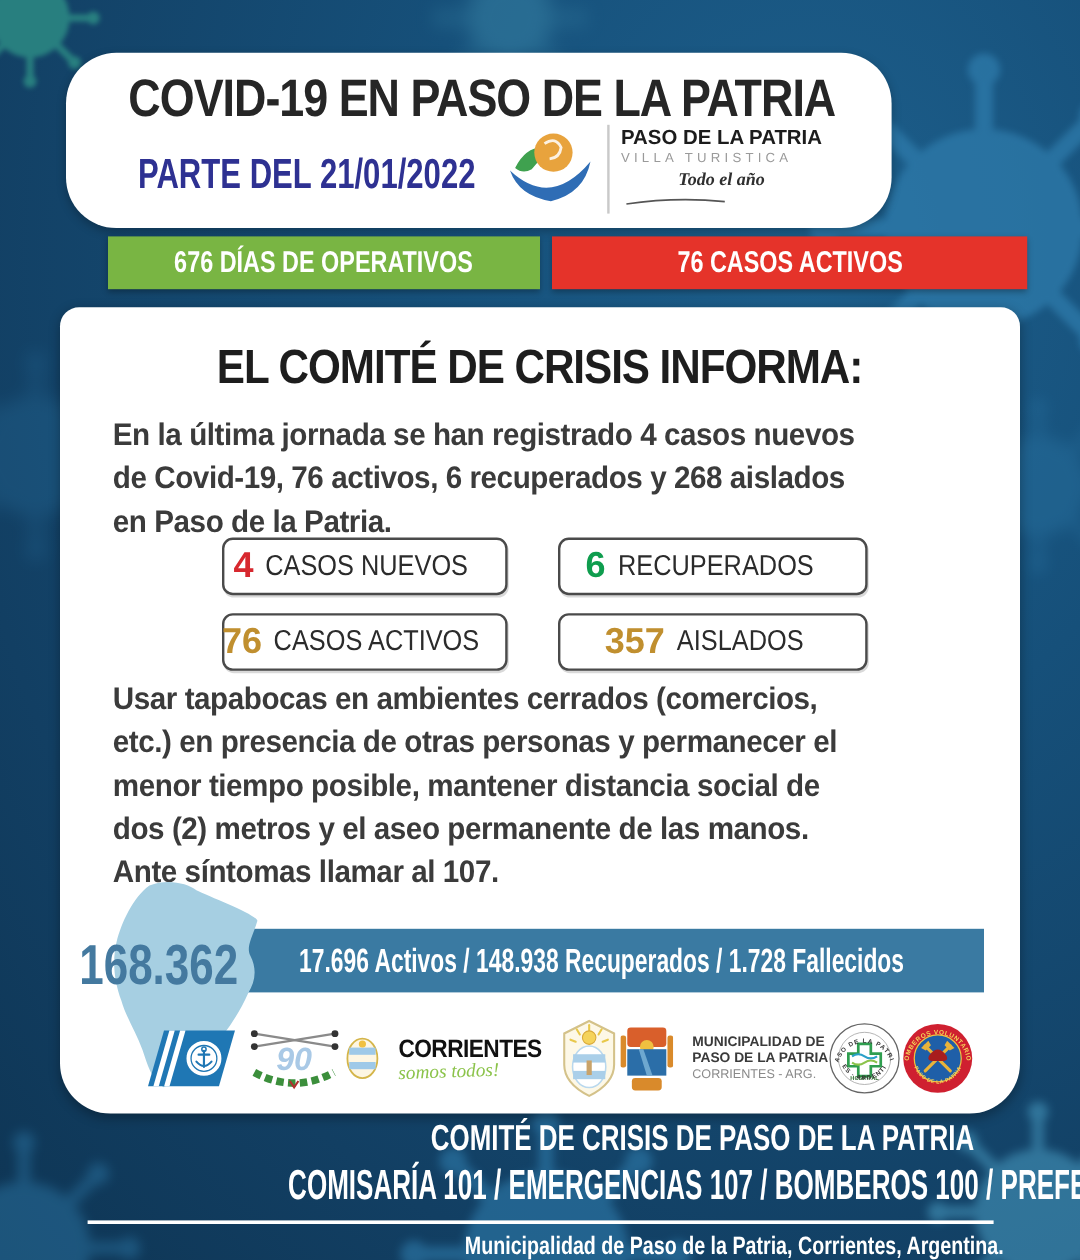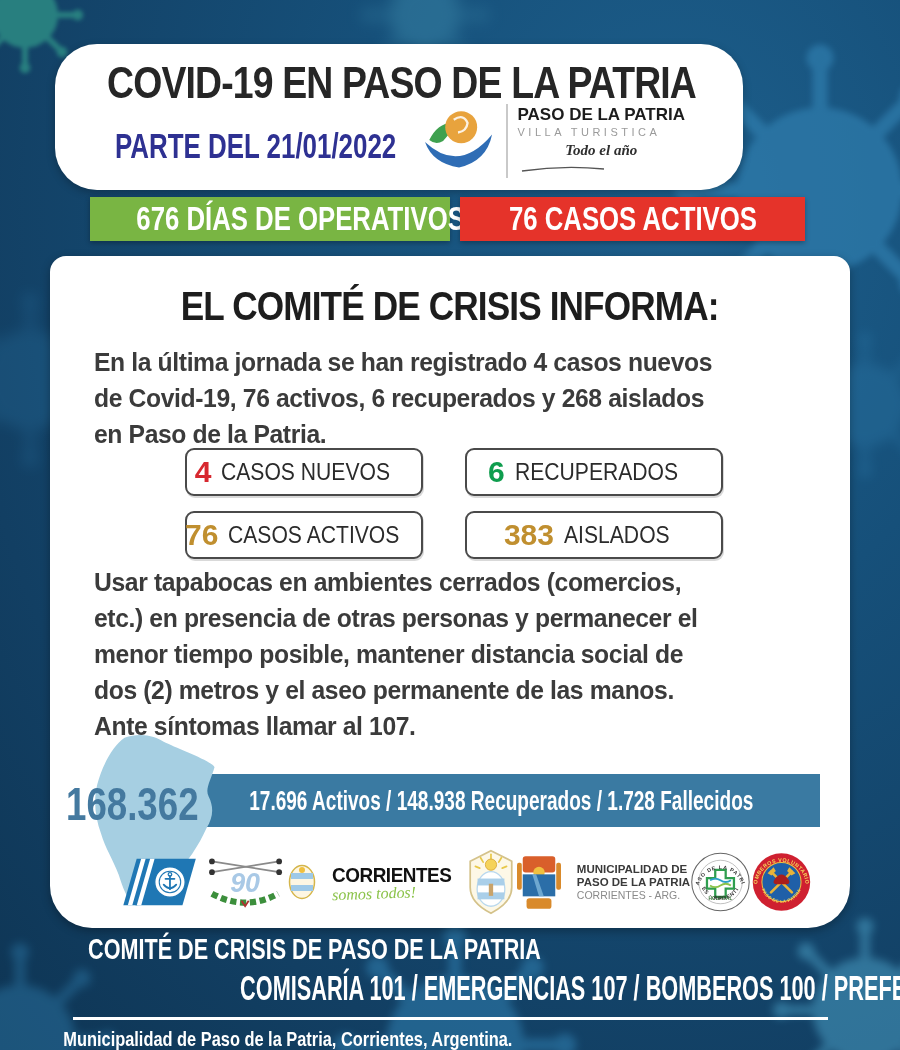--- a/index.html
+++ b/index.html
@@ -26,24 +26,24 @@
   .report-date{position:absolute;left:60px;top:82px;font-weight:bold;color:#2e3192;font-size:35px;}
   .report-date .cond{transform:scaleX(.74);transform-origin:left center;}
   .brand{position:absolute;right:58px;top:56px;display:flex;align-items:center;gap:10px;height:82px;}
   .brand-divider{width:2px;height:74px;background:#c9c9c9;}
   .brand-text{line-height:1.1;}
   .brand-name{font-weight:bold;color:#1c1c1c;font-size:17px;letter-spacing:0;}
   .brand-sub{color:#9a9a9a;font-size:11px;letter-spacing:3.5px;margin-top:2px;}
   .brand-tag{font-family:"Liberation Serif",serif;font-style:italic;font-weight:bold;color:#2f2f2f;font-size:15px;text-align:center;margin-top:4px;}
 
   
-  .badge{position:absolute;top:197px;height:44px;line-height:44px;text-align:center;color:#fff;font-weight:bold;font-size:33px;box-shadow:0 2px 5px rgba(0,0,0,.3);}
+  .badge{position:absolute;top:197px;height:44px;line-height:44px;text-align:center;color:#fff;font-weight:bold;font-size:25px;box-shadow:0 2px 5px rgba(0,0,0,.3);}
   .badge .cond{transform:scaleX(.78);transform-origin:center;}
   .badge-green{left:90px;width:360px;background:#79b543;}
-  .badge-red{left:460px;width:345px;background:#e5332a;}
+  .badge-red{left:460px;width:396px;background:#e5332a;}
 
   
   .main-card{position:absolute;left:50px;top:256px;width:800px;height:672px;background:#fff;border-radius:16px 16px 42px 42px;box-shadow:0 3px 10px rgba(0,0,0,.3);}
   .bulletin-heading{position:absolute;left:0;right:0;top:28px;text-align:center;font-weight:bold;color:#1d1d1d;font-size:40px;letter-spacing:-1px;}
   .bulletin-heading .cond{transform:scaleX(.88);transform-origin:center;}
   .para{position:absolute;left:44px;right:20px;}
   .para-intro{top:88px;}
   .para-reco{top:308px;}
   .para-line{display:block;white-space:nowrap;transform:scaleX(.95);transform-origin:left center;
     font-size:26px;font-weight:bold;letter-spacing:-.4px;line-height:36px;color:#3b3b3b;}
@@ -67,21 +67,21 @@
   
   .logos{position:absolute;left:68px;right:38px;top:586px;height:80px;display:flex;align-items:center;justify-content:space-between;}
   .logo-item{display:flex;align-items:center;gap:16px;}
   .ctes-title{font-weight:bold;color:#111;font-size:21px;letter-spacing:-.5px;transform:scaleX(.9);transform-origin:left center;white-space:nowrap;}
   .ctes-sub{font-family:"Liberation Serif",serif;font-style:italic;color:#8bc34a;font-size:16px;margin-top:-3px;transform:rotate(-2deg);white-space:nowrap;}
   .muni-text{line-height:1.15;}
   .muni-l1,.muni-l2{font-weight:bold;color:#3a3a3a;font-size:11.5px;white-space:nowrap;}
   .muni-l3{color:#8a8a8a;font-size:10.5px;white-space:nowrap;}
 
   
-  .footer{position:absolute;left:0;right:0;top:932px;text-align:left;color:#fff;}
+  .footer{position:absolute;left:0;right:0;top:932px;text-align:right;color:#fff;}
   .f1{font-weight:bold;font-size:30px;}
   .f1 .cond{transform:scaleX(.72);transform-origin:center;}
   .f2{font-weight:bold;font-size:35px;margin-top:2px;}
   .f2 .cond{transform:scaleX(.62);transform-origin:center;}
   .f-rule{width:755px;height:0;border-top:3px solid #fff;margin:9px auto 7px;}
   .f3{font-weight:bold;font-size:21px;}
   .f3 .cond{transform:scaleX(.78);transform-origin:center;}
 </style>
 </head>
 <body>
@@ -180,21 +180,21 @@
       </div>
       <div class="stat-box">
         <span class="stat-num num-green">6</span>
         <span class="stat-label">RECUPERADOS</span>
       </div>
       <div class="stat-box">
         <span class="stat-num num-gold">76</span>
         <span class="stat-label">CASOS ACTIVOS</span>
       </div>
       <div class="stat-box">
-        <span class="stat-num num-gold">383</span>
+        <span class="stat-num num-gold">357</span>
         <span class="stat-label">AISLADOS</span>
       </div>
     </div>
 
     <div class="para para-reco">
       <span class="para-line">Usar tapabocas en ambientes cerrados (comercios,</span>
       <span class="para-line">etc.) en presencia de otras personas y permanecer el</span>
       <span class="para-line">menor tiempo posible, mantener distancia social de</span>
       <span class="para-line">dos (2) metros y el aseo permanente de las manos.</span>
       <span class="para-line">Ante síntomas llamar al 107.</span>

